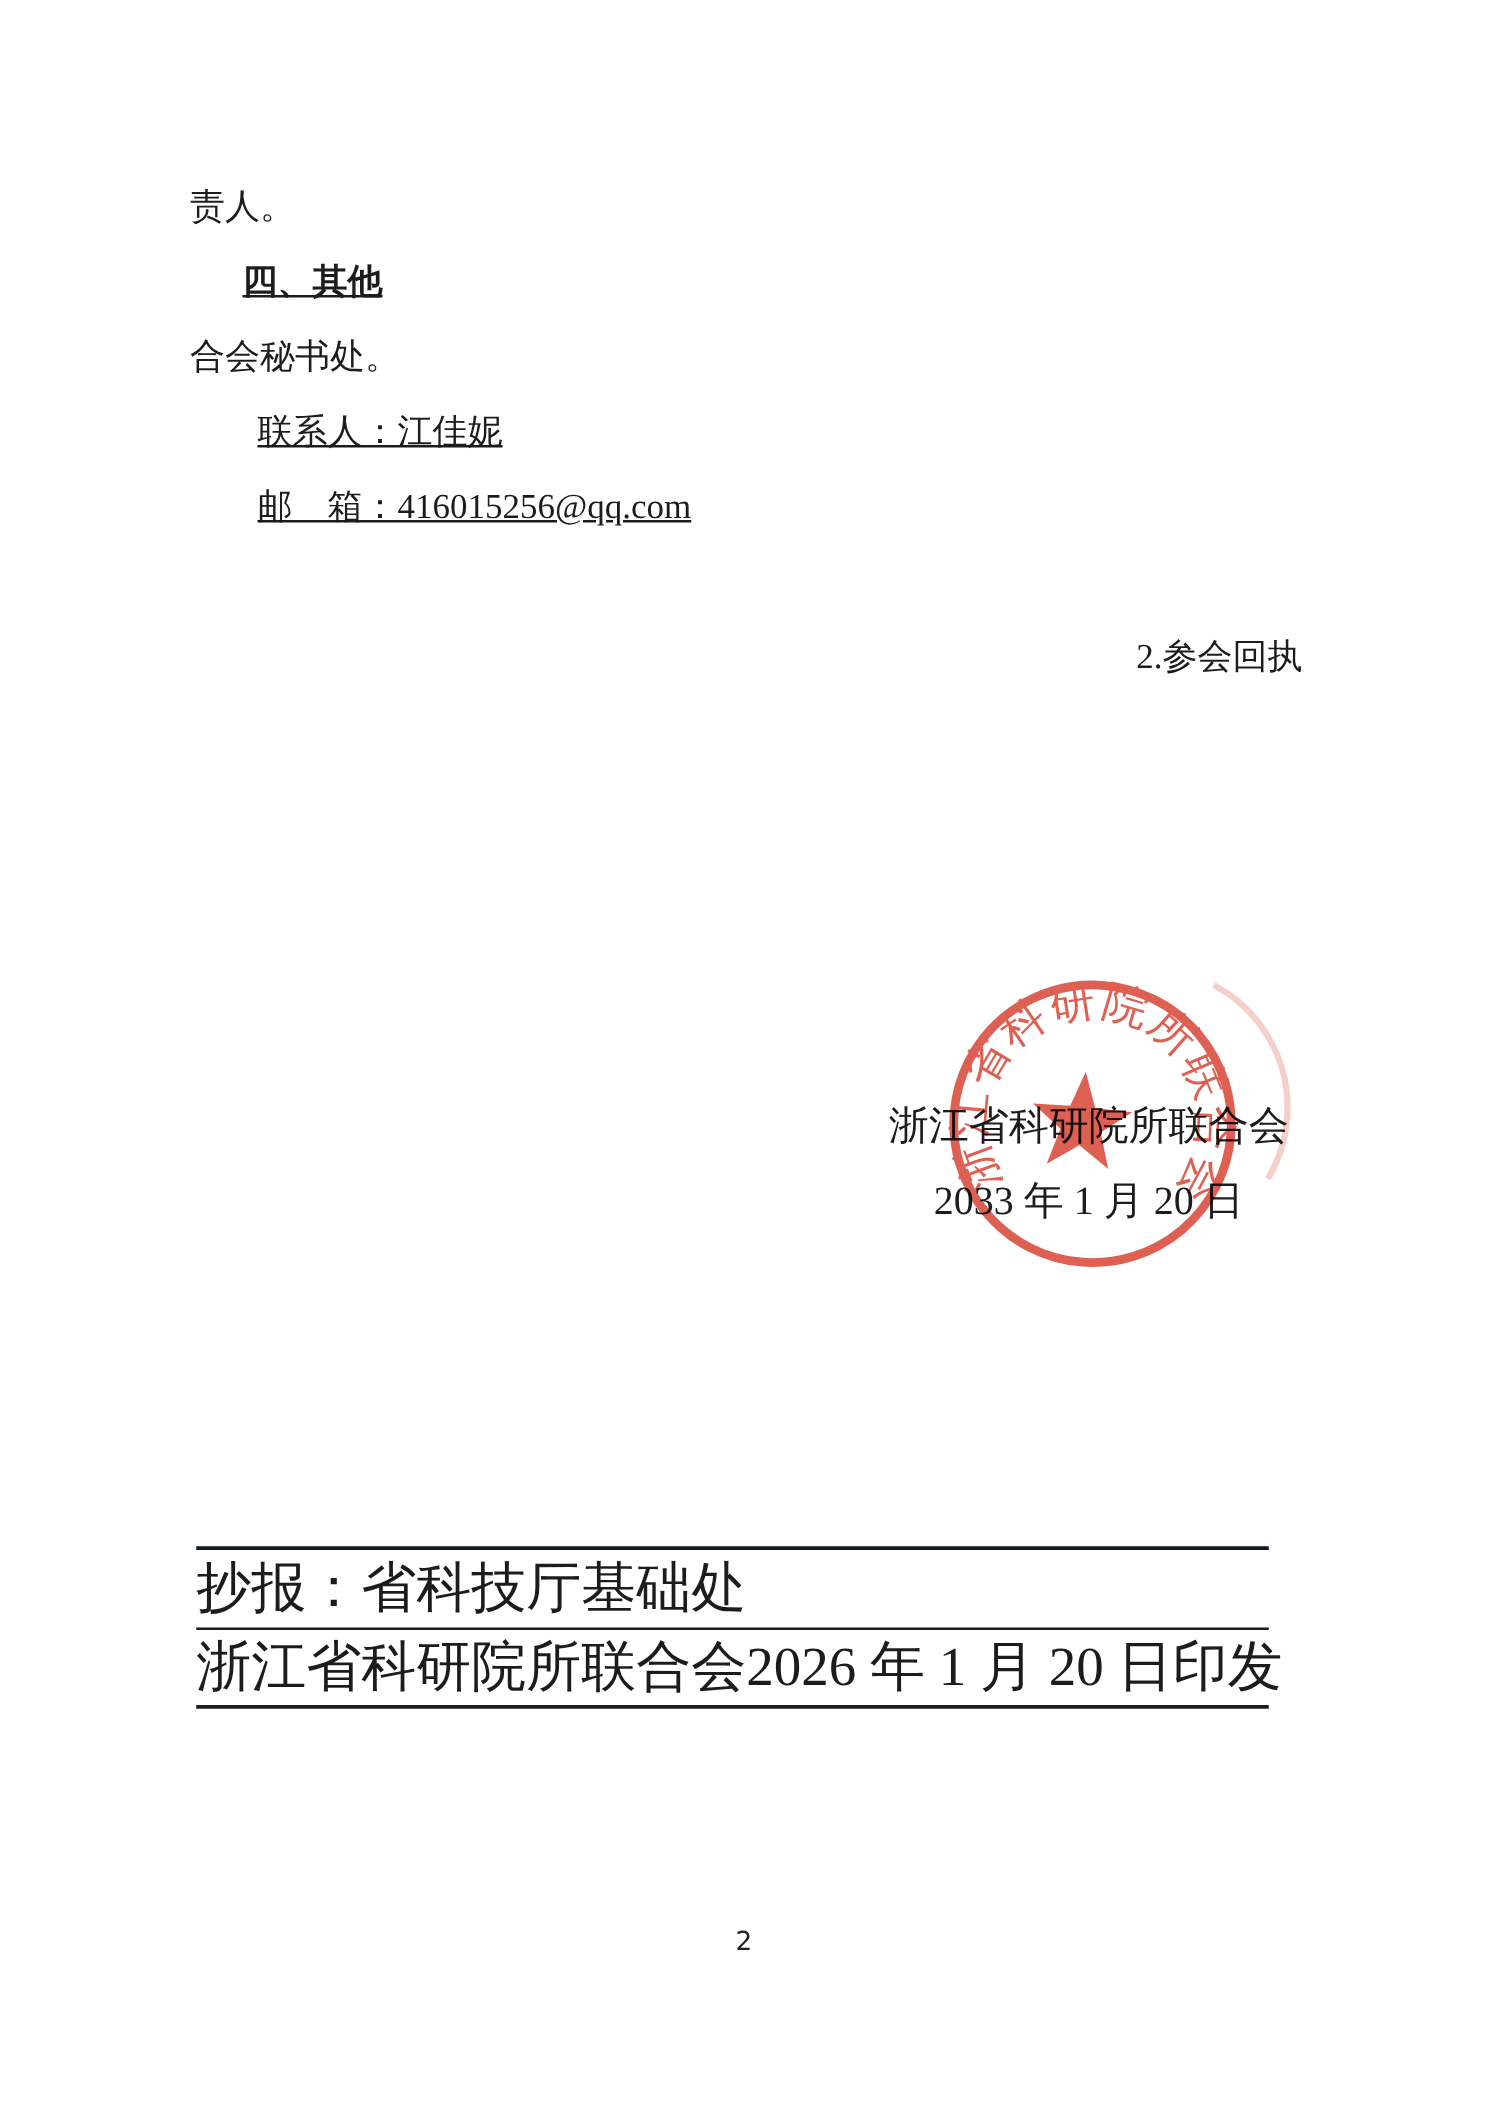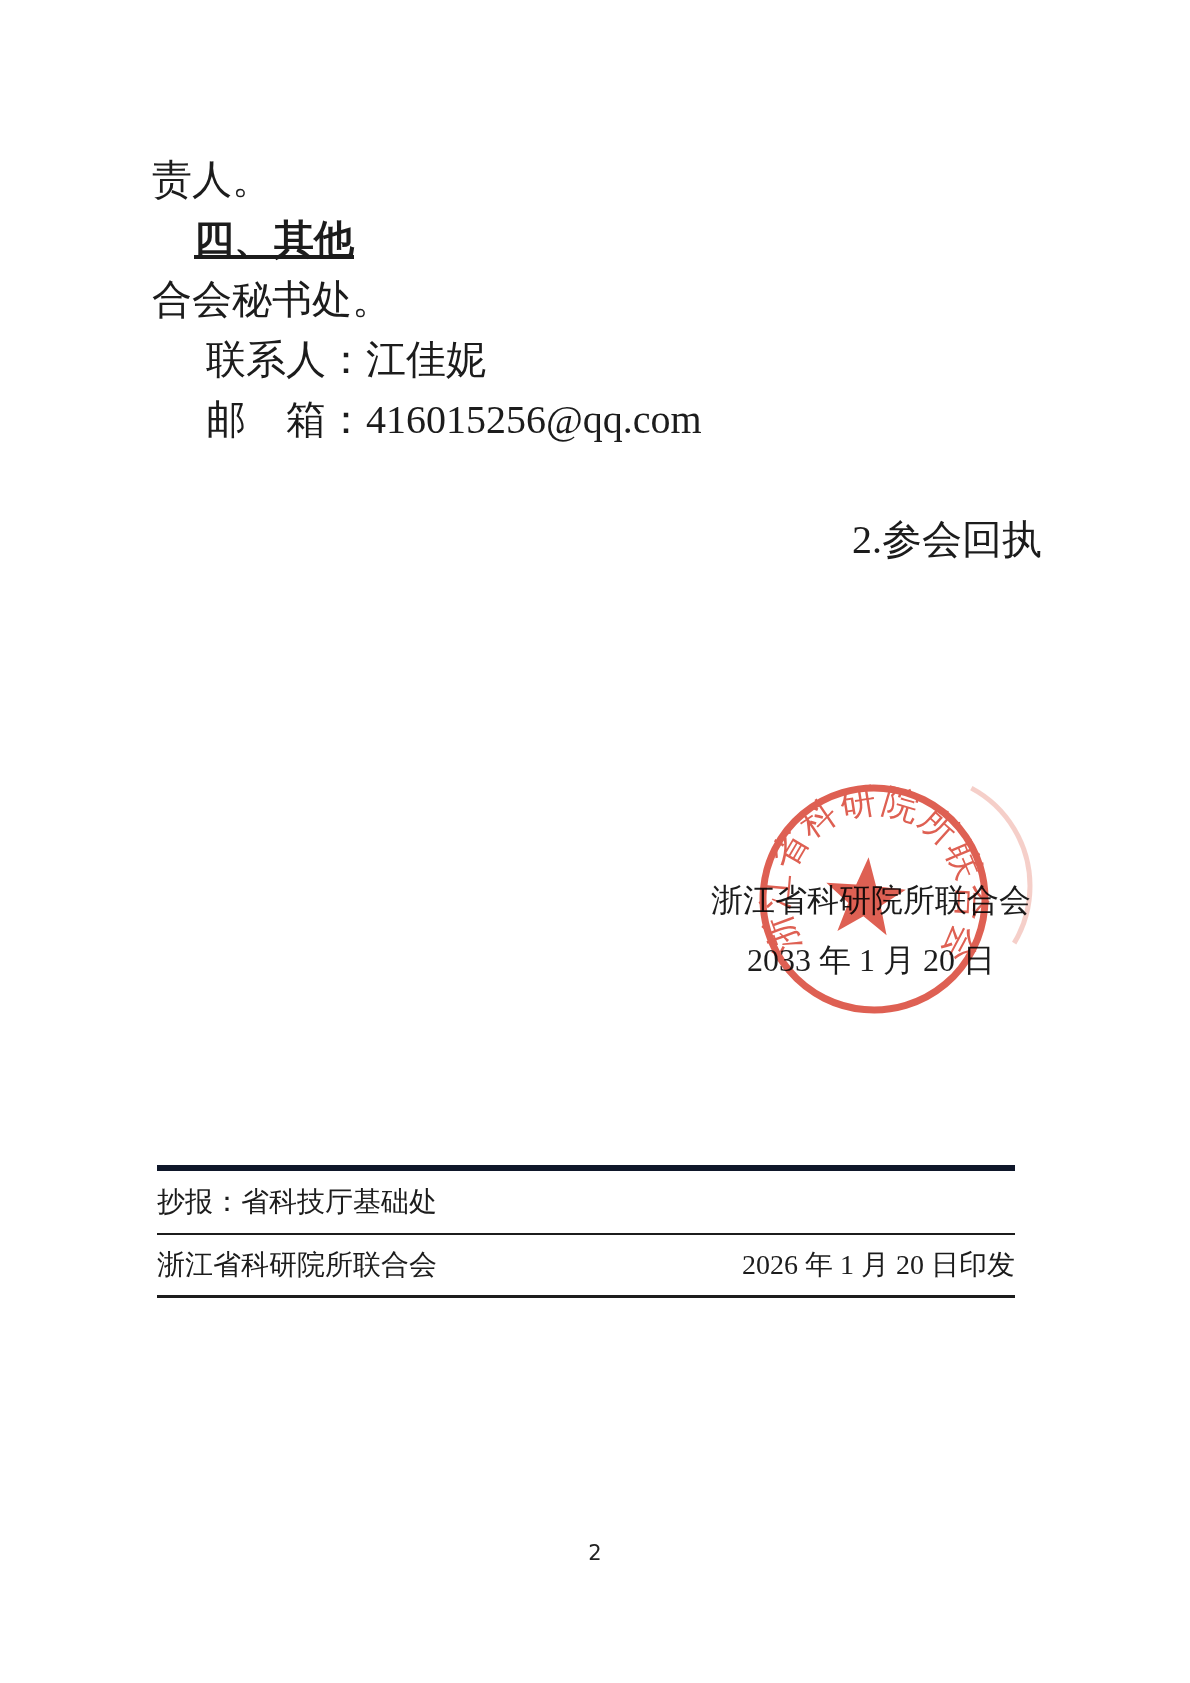--- a/index.html
+++ b/index.html
@@ -10,28 +10,28 @@
     margin: 0 auto;
     background: #ffffff;
     overflow: hidden;
     font-family: "Liberation Serif", "DejaVu Serif", serif;
     color: #1c1c1c;
   }
   
   .body-text {
     position: absolute;
     left: 152px;
-    top: 150px;
+    top: 136px;
     width: 890px;
-    font-size: 40px;
+    font-size: 28px;
     line-height: 60px;
   }
   .line { height: 60px; white-space: pre; }
   .ind-a { padding-left: 42px; }   
-  .ind-b { padding-left: 54px; }   
+  .ind-b { padding-left: 54px; text-decoration: underline; }   
   .ind-c { padding-left: 133px; text-align: right; }  
   .heading { font-weight: 700; text-decoration: underline; }
   .spacer { height: 60px; }
 
   
   .signature {
     position: absolute;
     left: 708px;
     top: 870px;
     width: 326px;
@@ -50,24 +50,24 @@
     height: 300px;
     mix-blend-mode: multiply;
     opacity: 0.85;
     pointer-events: none;
   }
 
   
   .footer {
     position: absolute;
     left: 157px;
-    top: 1165px;
+    top: 1237px;
     width: 858px;
-    border-top: 6px solid #0f172a;
-    font-size: 28px;
+    border-top: 3px solid #0f172a;
+    font-size: 44px;
   }
   .footer-row1 {
     height: 62px;
     line-height: 62px;
     border-bottom: 2px solid #1c1c1c;
     white-space: pre;
   }
   .footer-row2 {
     height: 60px;
     line-height: 60px;

